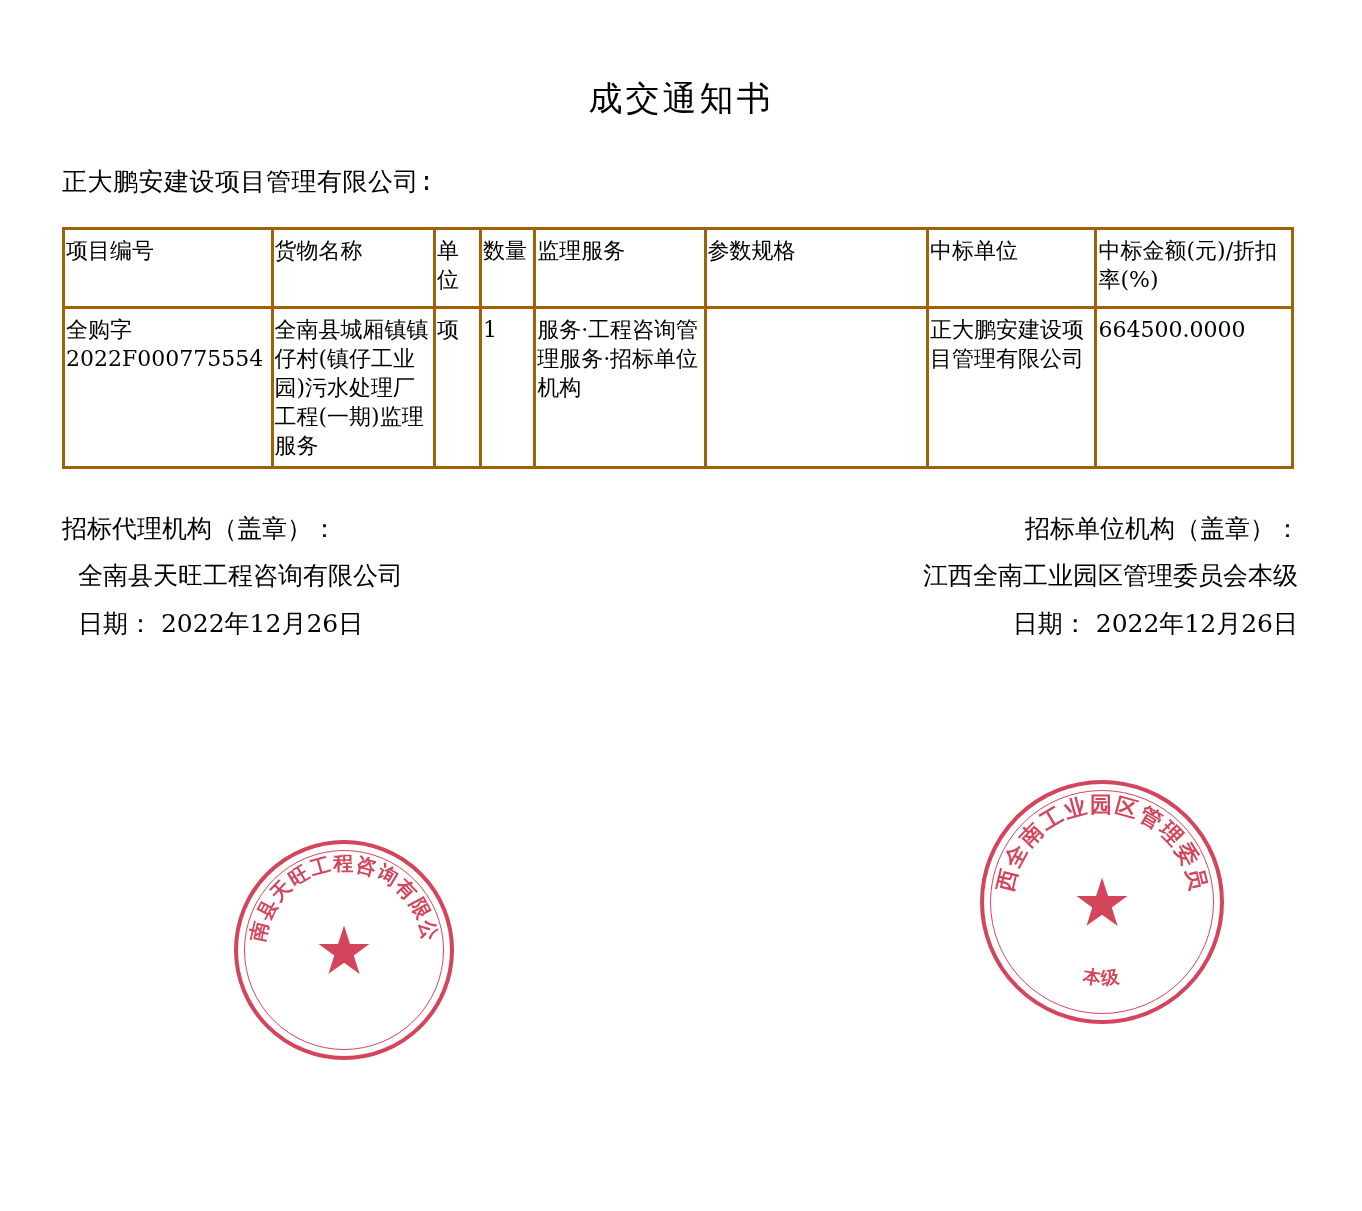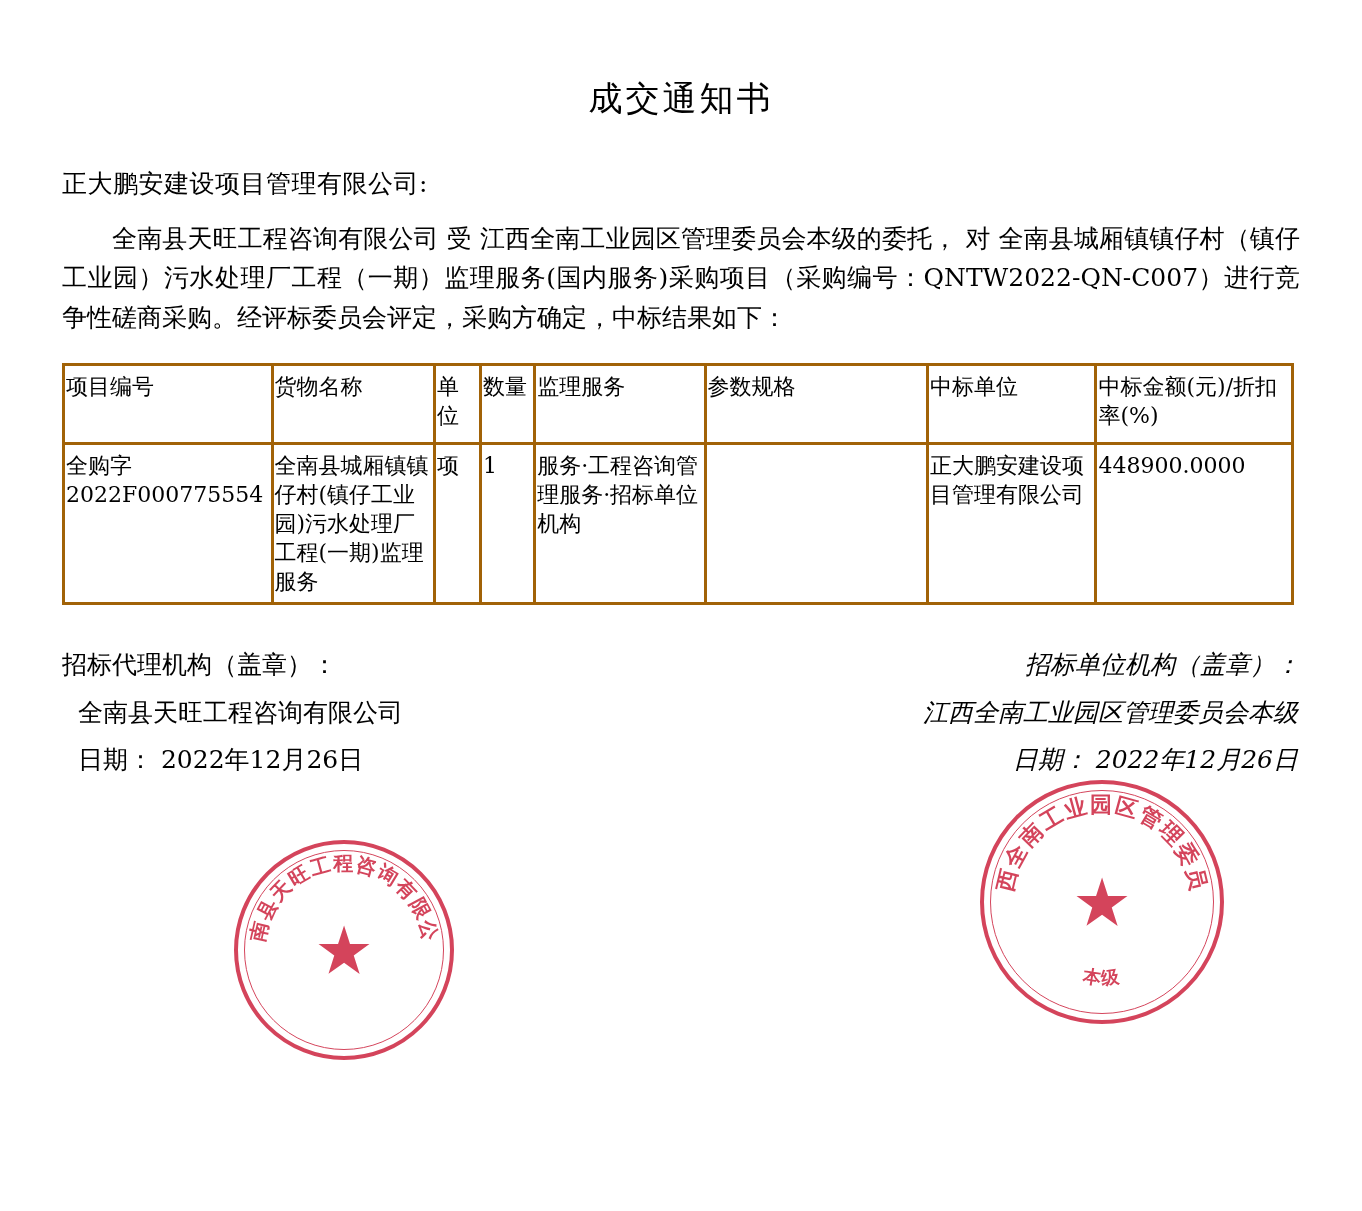--- a/index.html
+++ b/index.html
@@ -29,20 +29,21 @@
     letter-spacing: 3px;
     margin-top: 78px;
     margin-bottom: 0;
     line-height: 1.2;
   }
   .addressee {
     margin-top: 48px;
     font-size: 25px;
     line-height: 1.35;
     letter-spacing: 0.5px;
+    font-family: Liberation Mono, monospace;
   }
   .body-para {
     margin-top: 18px;
     font-size: 25px;
     line-height: 1.58;
     text-align: justify;
     text-justify: inter-ideograph;
     letter-spacing: 0px;
   }
   .indent {
@@ -96,21 +97,20 @@
     display: flex;
     justify-content: space-between;
     align-items: flex-start;
   }
   .sign-left {
     width: 560px;
   }
   .sign-right {
     width: 560px;
     text-align: right;
-    font-style: italic;
   }
   .sign-indent {
     padding-left: 16px;
   }
   .sign-right .sign-indent {
     padding-left: 0;
     padding-right: 2px;
   }
   
   .seal {
@@ -160,21 +160,20 @@
 </style>
 </head>
 <body>
 
 <div class="page">
 
   <div class="doc-title">成交通知书</div>
 
   <div class="addressee">正大鹏安建设项目管理有限公司:</div>
 
-  <div class="body-para indent">全南县天旺工程咨询有限公司 受 江西全南工业园区管理委员会本级的委托， 对 全南县城厢镇镇仔村（镇仔工业园）污水处理厂工程（一期）监理服务(国内服务)采购项目（采购编号：QNTW2022-QN-C007）进行竞争性磋商采购。经评标委员会评定，采购方确定，中标结果如下：</div>
 
   <table class="result-table">
     <colgroup>
       <col class="col-1">
         <col class="col-2">
         <col class="col-3">
         <col class="col-4">
       <col class="col-5">
         <col class="col-6">
         <col class="col-7">
@@ -194,21 +193,21 @@
     </thead>
     <tbody>
       <tr>
         <td class="party-cell">全购字2022F000775554</td>
         <td class="cell-mid">全南县城厢镇镇仔村(镇仔工业园)污水处理厂工程(一期)监理服务</td>
         <td class="unit-cell">项</td>
         <td class="qty-cell">1</td>
         <td class="cell-mid">服务·工程咨询管理服务·招标单位机构</td>
         <td class="cell-mid"></td>
         <td class="party-cell">正大鹏安建设项目管理有限公司</td>
-        <td class="amount-cell">448900.0000</td>
+        <td class="amount-cell">664500.0000</td>
       </tr>
     </tbody>
   </table>
 
 
   <div class="sign-block">
     <div class="sign-row">
       <div class="sign-left">
         <div>招标代理机构（盖章）：</div>
         <div class="sign-indent">全南县天旺工程咨询有限公司</div>

